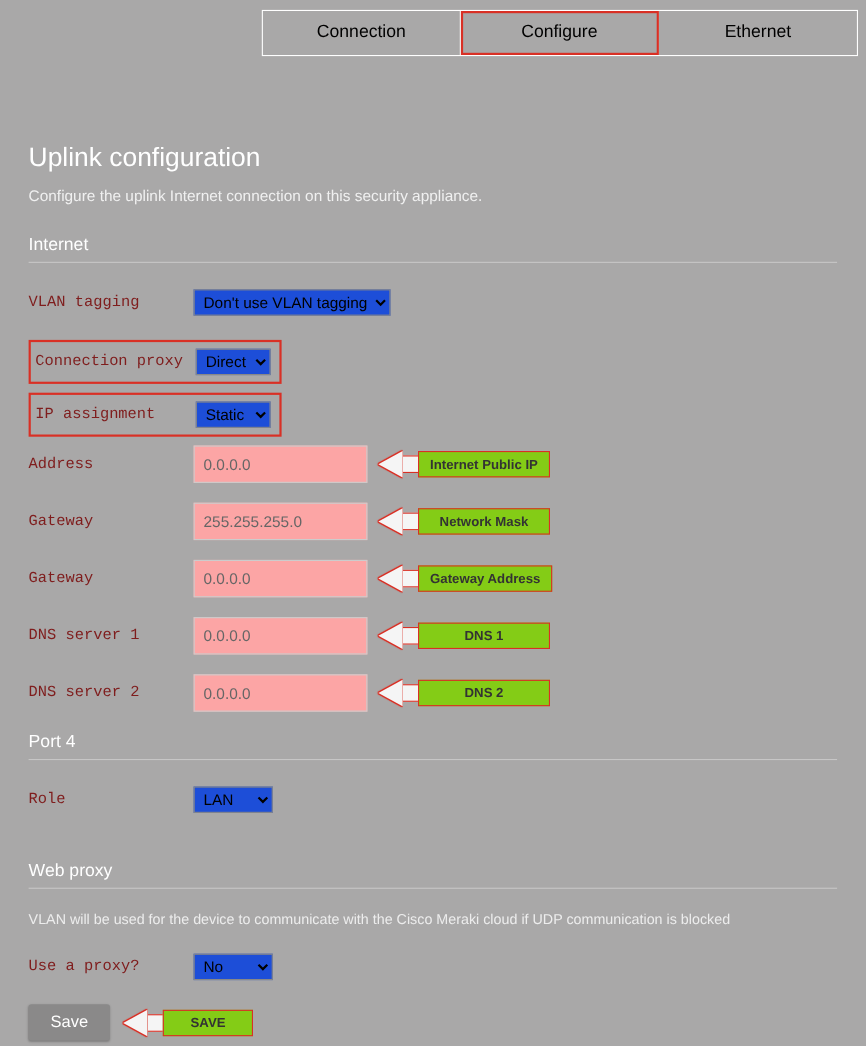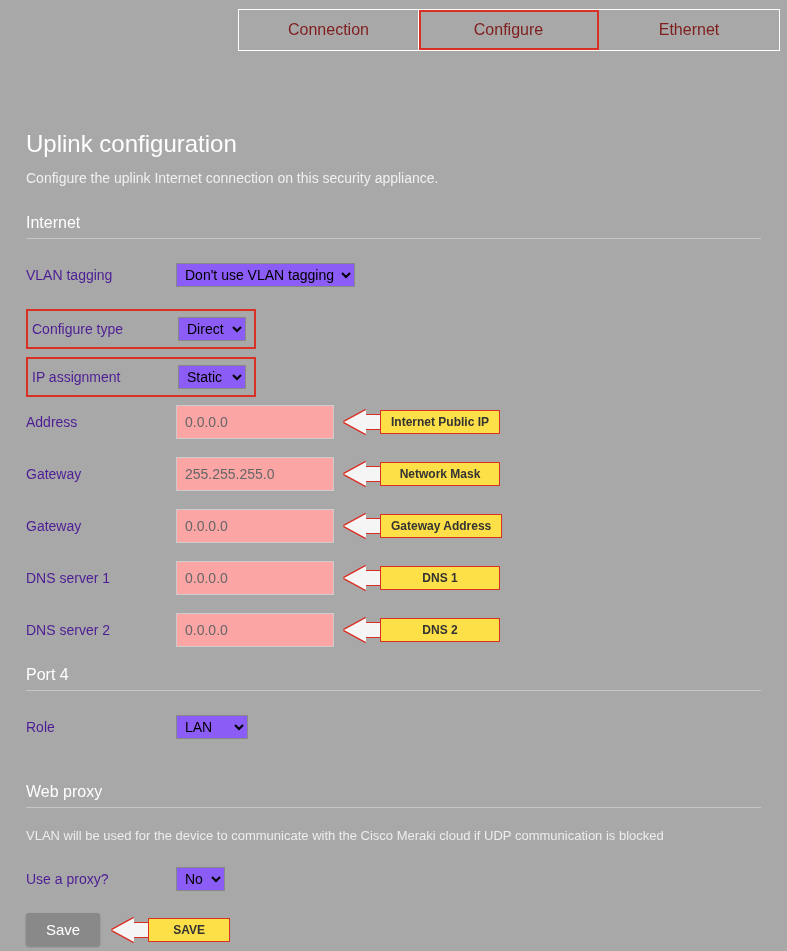--- a/index.html
+++ b/index.html
@@ -19,21 +19,21 @@
   .tabs {
     display: flex;
     border: 1px solid #fff;
     height: 42px;
   }
   .tab {
     width: 180px;
     display: flex;
     align-items: center;
     justify-content: center;
-    color: #7f1d1d;
+    color: #000000;
     font-size: 16px;
     border-right: 1px solid #fff;
     cursor: pointer;
   }
   .tab:last-child { border-right: none; }
   .tab.highlight {
     outline: 2px solid #d93025;
     outline-offset: -2px;
   }
   .content {
@@ -65,27 +65,28 @@
   }
   .row {
     display: flex;
     align-items: center;
     margin-bottom: 18px;
     min-height: 32px;
   }
   .label {
     width: 150px;
     font-size: 14px;
-    color: #4c1d95;
+    color: #7f1d1d;
+    font-family: Liberation Mono, monospace;
   }
   .ctrl { display:flex; align-items:center; }
   select {
     font-size: 14px;
     padding: 2px 4px;
-    background: #8b5cf6;
+    background: #1d4ed8;
     border: 1px solid #888;
   }
   input[type=text] {
     width: 158px;
     height: 34px;
     padding: 4px 8px;
     font-size: 14px;
     border: 1px solid #ccc;
     background: #fca5a5;
     color: #666;
@@ -112,21 +113,21 @@
     filter: drop-shadow(-1px 0 0 #d93025) drop-shadow(0 -1px 0 #d93025) drop-shadow(0 1px 0 #d93025);
   }
   .arrow-stem {
     width: 14px;
     height: 16px;
     background:#f5f5f5;
     border-top:1px solid #d93025;
     border-bottom:1px solid #d93025;
   }
   .callout-box {
-    background: #fde047;
+    background: #84cc16;
     border: 1px solid #d93025;
     color: #333;
     font-size: 12px;
     font-weight: bold;
     padding: 4px 10px;
     min-width: 120px;
     text-align: center;
   }
   .save-btn {
     background: #8a8989;
@@ -168,21 +169,21 @@
   <div class="row">
     <div class="label">VLAN tagging</div>
     <div class="ctrl">
       <select>
         <option>Don't use VLAN tagging</option>
       </select>
     </div>
   </div>
 
   <div class="red-box-row">
-    <div class="label">Configure type</div>
+    <div class="label">Connection proxy</div>
     <div class="ctrl">
       <select style="width:68px;">
         <option>Direct</option>
       </select>
     </div>
   </div>
   <br>
   <div class="red-box-row">
     <div class="label">IP assignment</div>
     <div class="ctrl">
@@ -262,21 +263,21 @@
       </select>
     </div>
   </div>
 
   <div class="section-head" style="margin-top:40px;">Web proxy</div>
   <div class="section-sub">VLAN will be used for the device to communicate with the Cisco Meraki cloud if UDP communication is blocked</div>
 
   <div class="row">
     <div class="label">Use a proxy?</div>
     <div class="ctrl">
-      <select style="width:49px;">
+      <select style="width:72px;">
         <option>No</option>
       </select>
     </div>
   </div>
 
   <div class="save-row">
     <button class="save-btn">Save</button>
     <div class="save-callout">
       <div class="arrow-left"></div>
       <div class="arrow-stem"></div>

